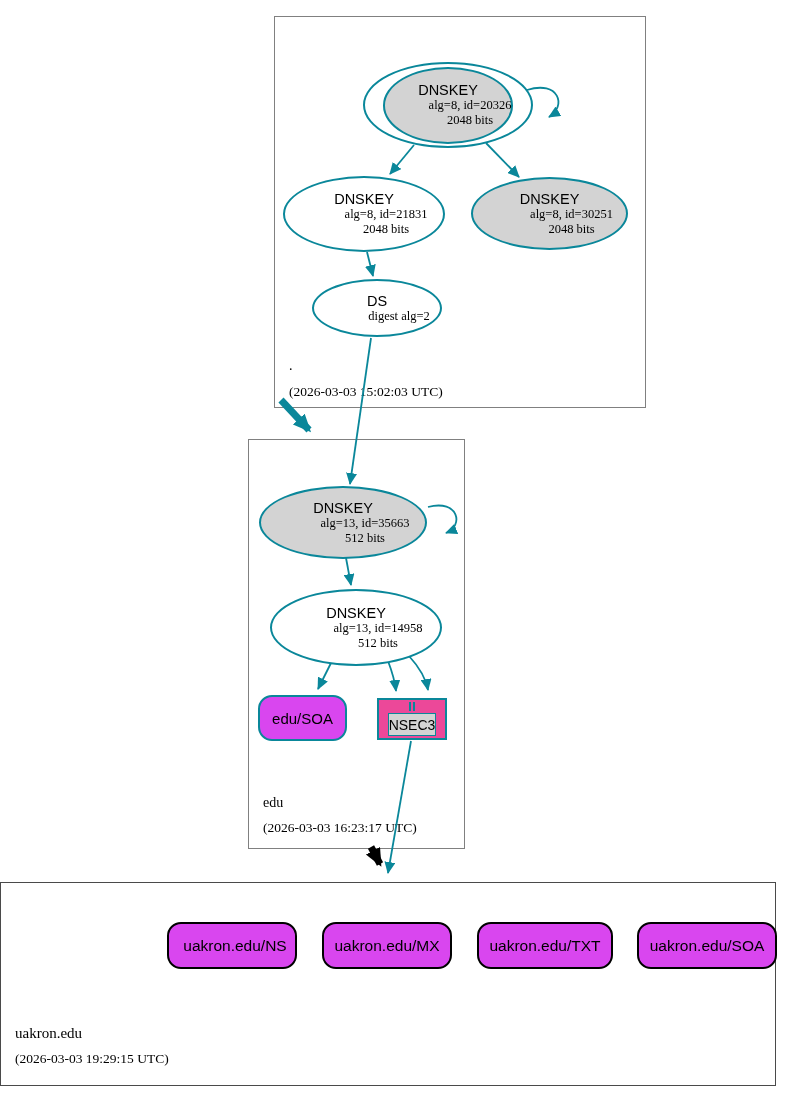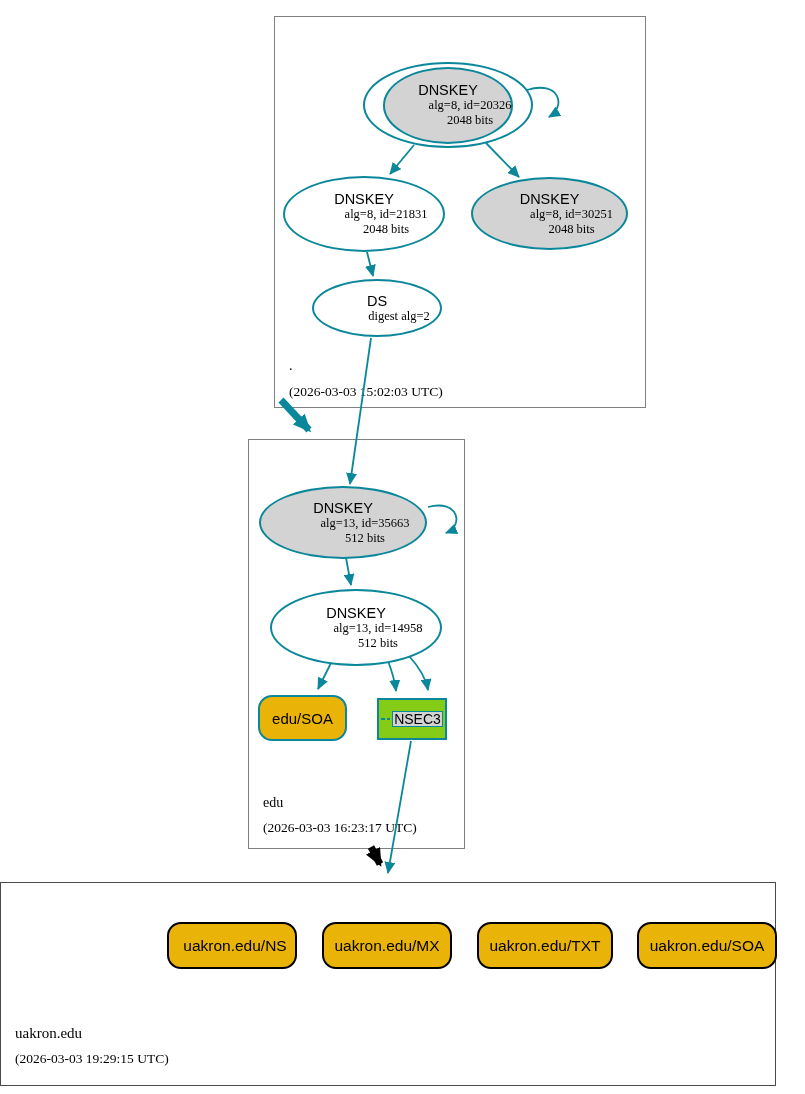--- a/index.html
+++ b/index.html
@@ -12,26 +12,26 @@
   .zone-name{position:absolute;left:14px;font-size:14px;color:#000;font-family:"Liberation Serif",serif;}
   .zone-ts{position:absolute;left:14px;font-size:13.5px;color:#000;font-family:"Liberation Serif",serif;}
   .edges{position:absolute;left:0;top:0;z-index:5;pointer-events:none;}
   .node{position:absolute;z-index:10;display:flex;flex-direction:column;align-items:center;justify-content:center;text-align:center;}
   .ellipse{border:2.2px solid #0a879a;border-radius:50%;background:#ffffff;}
   .fill-gray{background:#d3d3d3;}
   .ksk-wrap{border:2.2px solid #0a879a;border-radius:50%;padding:2.5px;background:#ffffff;display:flex;}
   .ksk-wrap .ellipse{flex:1;display:flex;flex-direction:column;align-items:center;justify-content:center;}
   .node-title{font-family:"Liberation Sans",sans-serif;font-size:14.5px;line-height:1.12;color:#000;}
   .node-sub{font-family:"Liberation Serif",serif;font-size:12.5px;line-height:1.18;color:#000;margin-left:44px;}
-  .rrset{border:2px solid #000;border-radius:14px;background:#eab308;
+  .rrset{border:2px solid #000;border-radius:14px;background:#d946ef;
          font-family:"Liberation Sans",sans-serif;font-size:15.5px;color:#000;
          display:flex;align-items:center;justify-content:center;}
   .rrset.teal{border-color:#0a879a;font-size:15px;}
-  .nsec3{border:2.5px solid #0a879a;background:#84cc16;padding:2px 2px;box-sizing:border-box;
-         display:flex;flex-direction:row;gap:2px;}
+  .nsec3{border:2.5px solid #0a879a;background:#ec4899;padding:2px 2px;box-sizing:border-box;
+         display:flex;flex-direction:column;gap:2px;}
   .nsec3-cells{display:flex;gap:2px;flex:0 0 9px;}
   .nsec3-cell{flex:1;border:1.5px solid #0a879a;background:#d3d3d3;}
   .nsec3-label{border:1.5px solid #0a879a;background:#d3d3d3;flex:1;
          font-family:"Liberation Sans",sans-serif;font-size:14px;color:#000;
          display:flex;align-items:center;justify-content:center;line-height:1;}
 </style>
 </head>
 <body>
 
 <div class="canvas">

